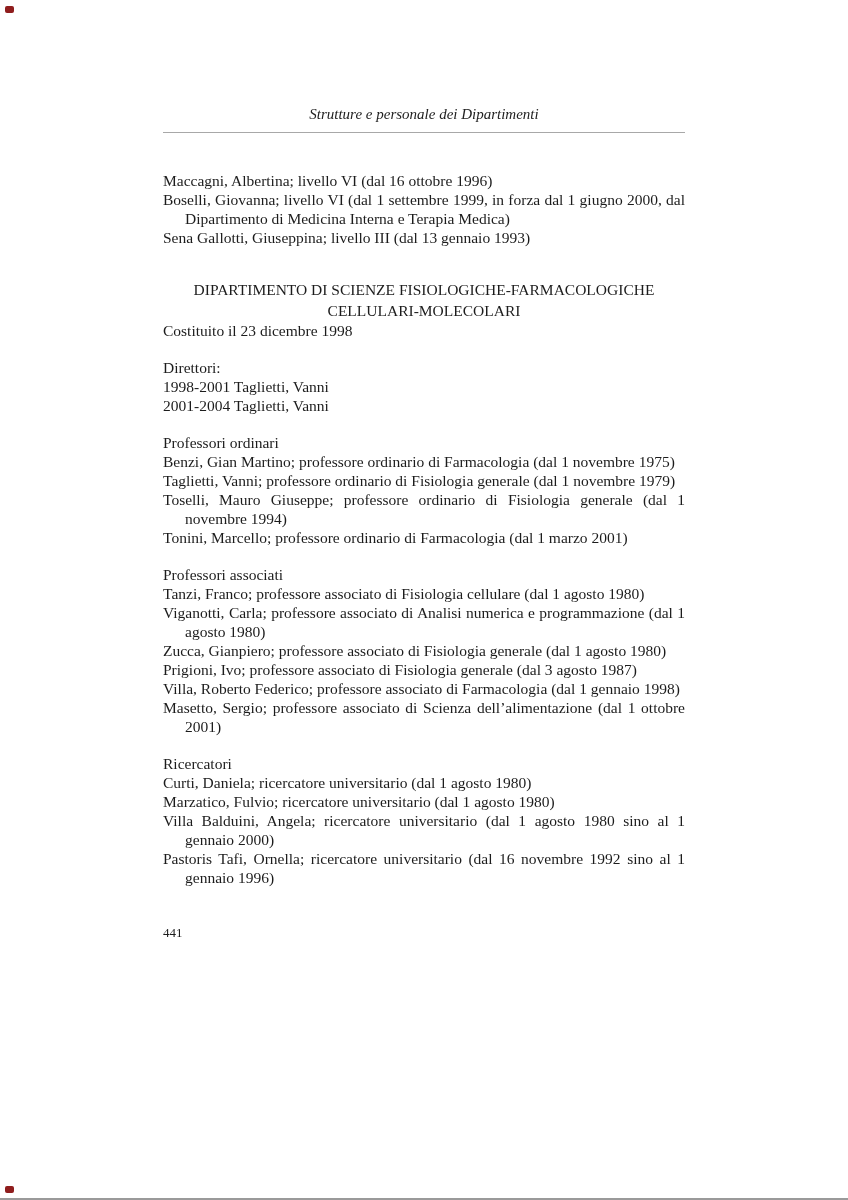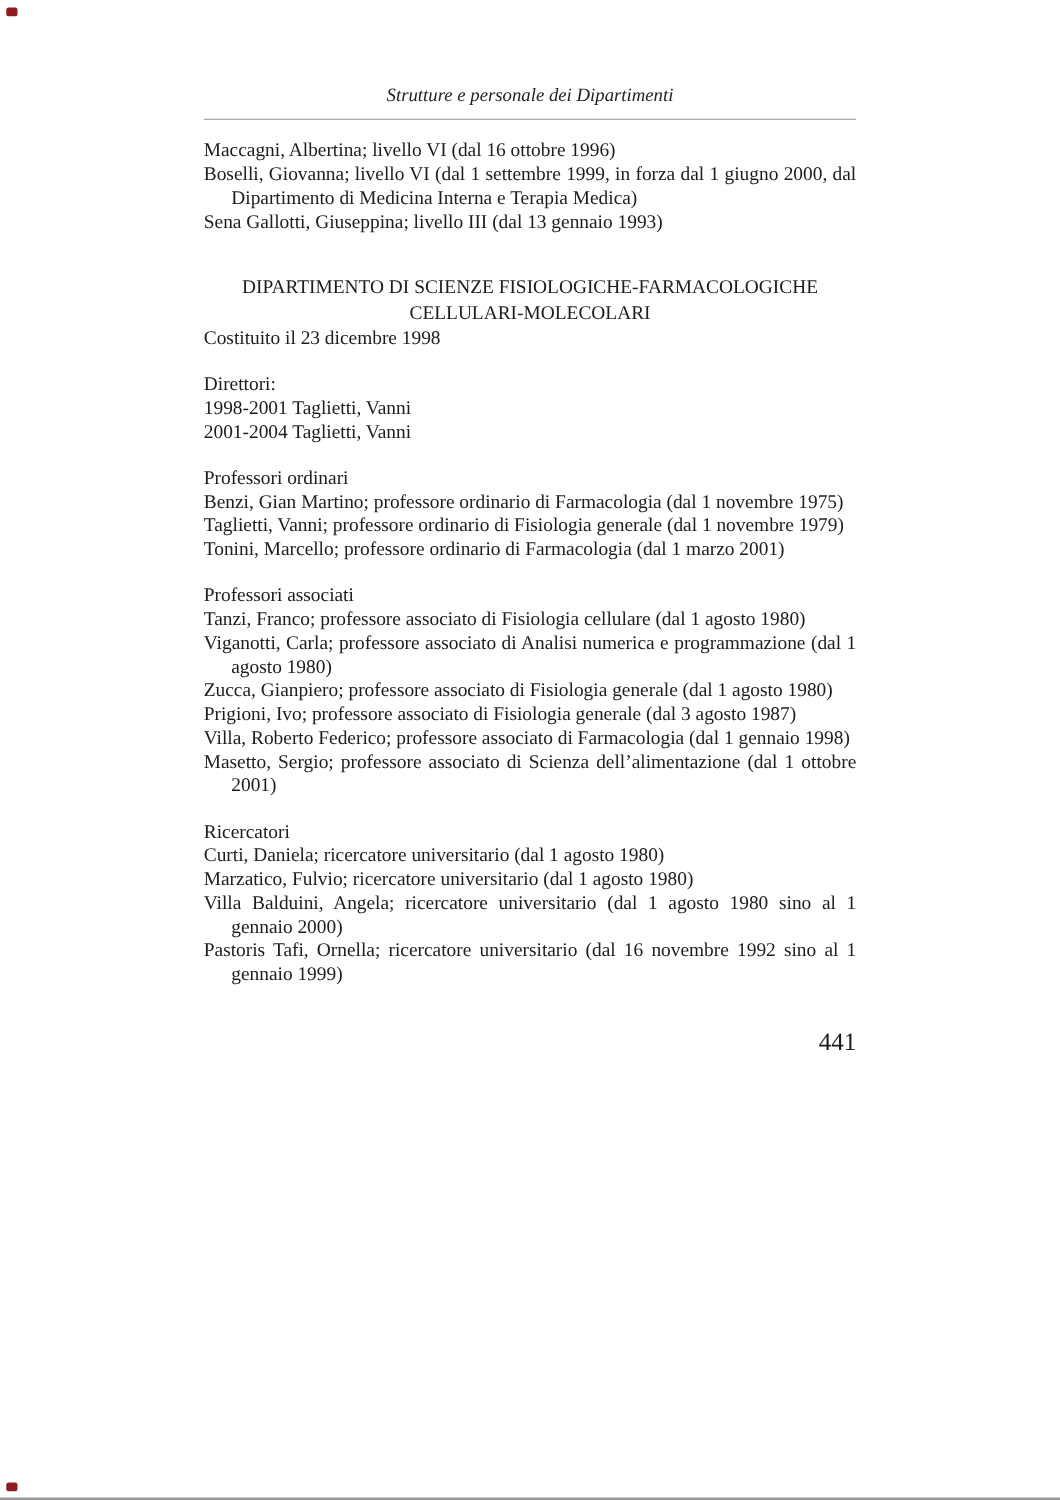--- a/index.html
+++ b/index.html
@@ -26,57 +26,57 @@
   .scan-mark.bottom { bottom: 7px; }
   .bottom-edge {
     position: absolute;
     left: 0; right: 0; bottom: 0;
     height: 2px;
     background: #9a9a9a;
   }
   .column {
     width: 522px;
     margin: 0 auto;
-    padding-top: 68px;
+    padding-top: 105px;
     font-size: 15.5px;
     line-height: 19px;
   }
   .running-header-title {
     text-align: center;
     font-style: italic;
     font-size: 15px;
     color: #222;
   }
   .header-rule {
     border: none;
     border-top: 1px solid #a8a8a8;
     margin-top: 8px;
   }
-  .first-block { margin-top: 15px; }
+  .first-block { margin-top: 38px; }
   .entry {
     text-align: justify;
     padding-left: 22px;
     text-indent: -22px;
   }
   .dept-title {
     margin-top: 32px;
     text-align: center;
     font-size: 15.5px;
     line-height: 21px;
   }
   .constituted { margin-top: 0; }
   .section-heading {
     margin-top: 18px;
     font-weight: normal;
     font-size: 15.5px;
   }
   .page-number {
     margin-top: 36px;
-    text-align: right;
-    font-size: 20px;
+    text-align: left;
+    font-size: 13px;
   }
 </style>
 </head>
 <body>
 
 <div class="page">
   <div class="scan-mark top"></div>
   <div class="scan-mark bottom"></div>
   <div class="bottom-edge"></div>
 
@@ -105,38 +105,39 @@
       <section>
         <h2 class="section-heading">Direttori:</h2>
         <p class="entry">1998-2001 Taglietti, Vanni</p>
         <p class="entry">2001-2004 Taglietti, Vanni</p>
       </section>
 
       <section>
         <h2 class="section-heading">Professori ordinari</h2>
         <p class="entry">Benzi, Gian Martino; professore ordinario di Farmacologia (dal 1 novembre 1975)</p>
         <p class="entry">Taglietti, Vanni; professore ordinario di Fisiologia generale (dal 1 novembre 1979)</p>
+        <p class="entry">Toselli, Mauro Giuseppe; professore ordinario di Fisiologia generale (dal 1 novembre 1994)</p>
         <p class="entry">Tonini, Marcello; professore ordinario di Farmacologia (dal 1 marzo 2001)</p>
       </section>
 
       <section>
         <h2 class="section-heading">Professori associati</h2>
         <p class="entry">Tanzi, Franco; professore associato di Fisiologia cellulare (dal 1 agosto 1980)</p>
         <p class="entry">Viganotti, Carla; professore associato di Analisi numerica e programmazione (dal 1 agosto 1980)</p>
         <p class="entry">Zucca, Gianpiero; professore associato di Fisiologia generale (dal 1 agosto 1980)</p>
         <p class="entry">Prigioni, Ivo; professore associato di Fisiologia generale (dal 3 agosto 1987)</p>
         <p class="entry">Villa, Roberto Federico; professore associato di Farmacologia (dal 1 gennaio 1998)</p>
         <p class="entry">Masetto, Sergio; professore associato di Scienza dell’alimentazione (dal 1 ottobre 2001)</p>
       </section>
 
       <section>
         <h2 class="section-heading">Ricercatori</h2>
         <p class="entry">Curti, Daniela; ricercatore universitario (dal 1 agosto 1980)</p>
         <p class="entry">Marzatico, Fulvio; ricercatore universitario (dal 1 agosto 1980)</p>
         <p class="entry">Villa Balduini, Angela; ricercatore universitario (dal 1 agosto 1980 sino al 1 gennaio 2000)</p>
-        <p class="entry">Pastoris Tafi, Ornella; ricercatore universitario (dal 16 novembre 1992 sino al 1 gennaio 1999)</p>
+        <p class="entry">Pastoris Tafi, Ornella; ricercatore universitario (dal 16 novembre 1992 sino al 1 gennaio 1996)</p>
       </section>
 
       <div class="page-number">441</div>
 
     </main>
   </div>
 </div>
 
 </body></html>

